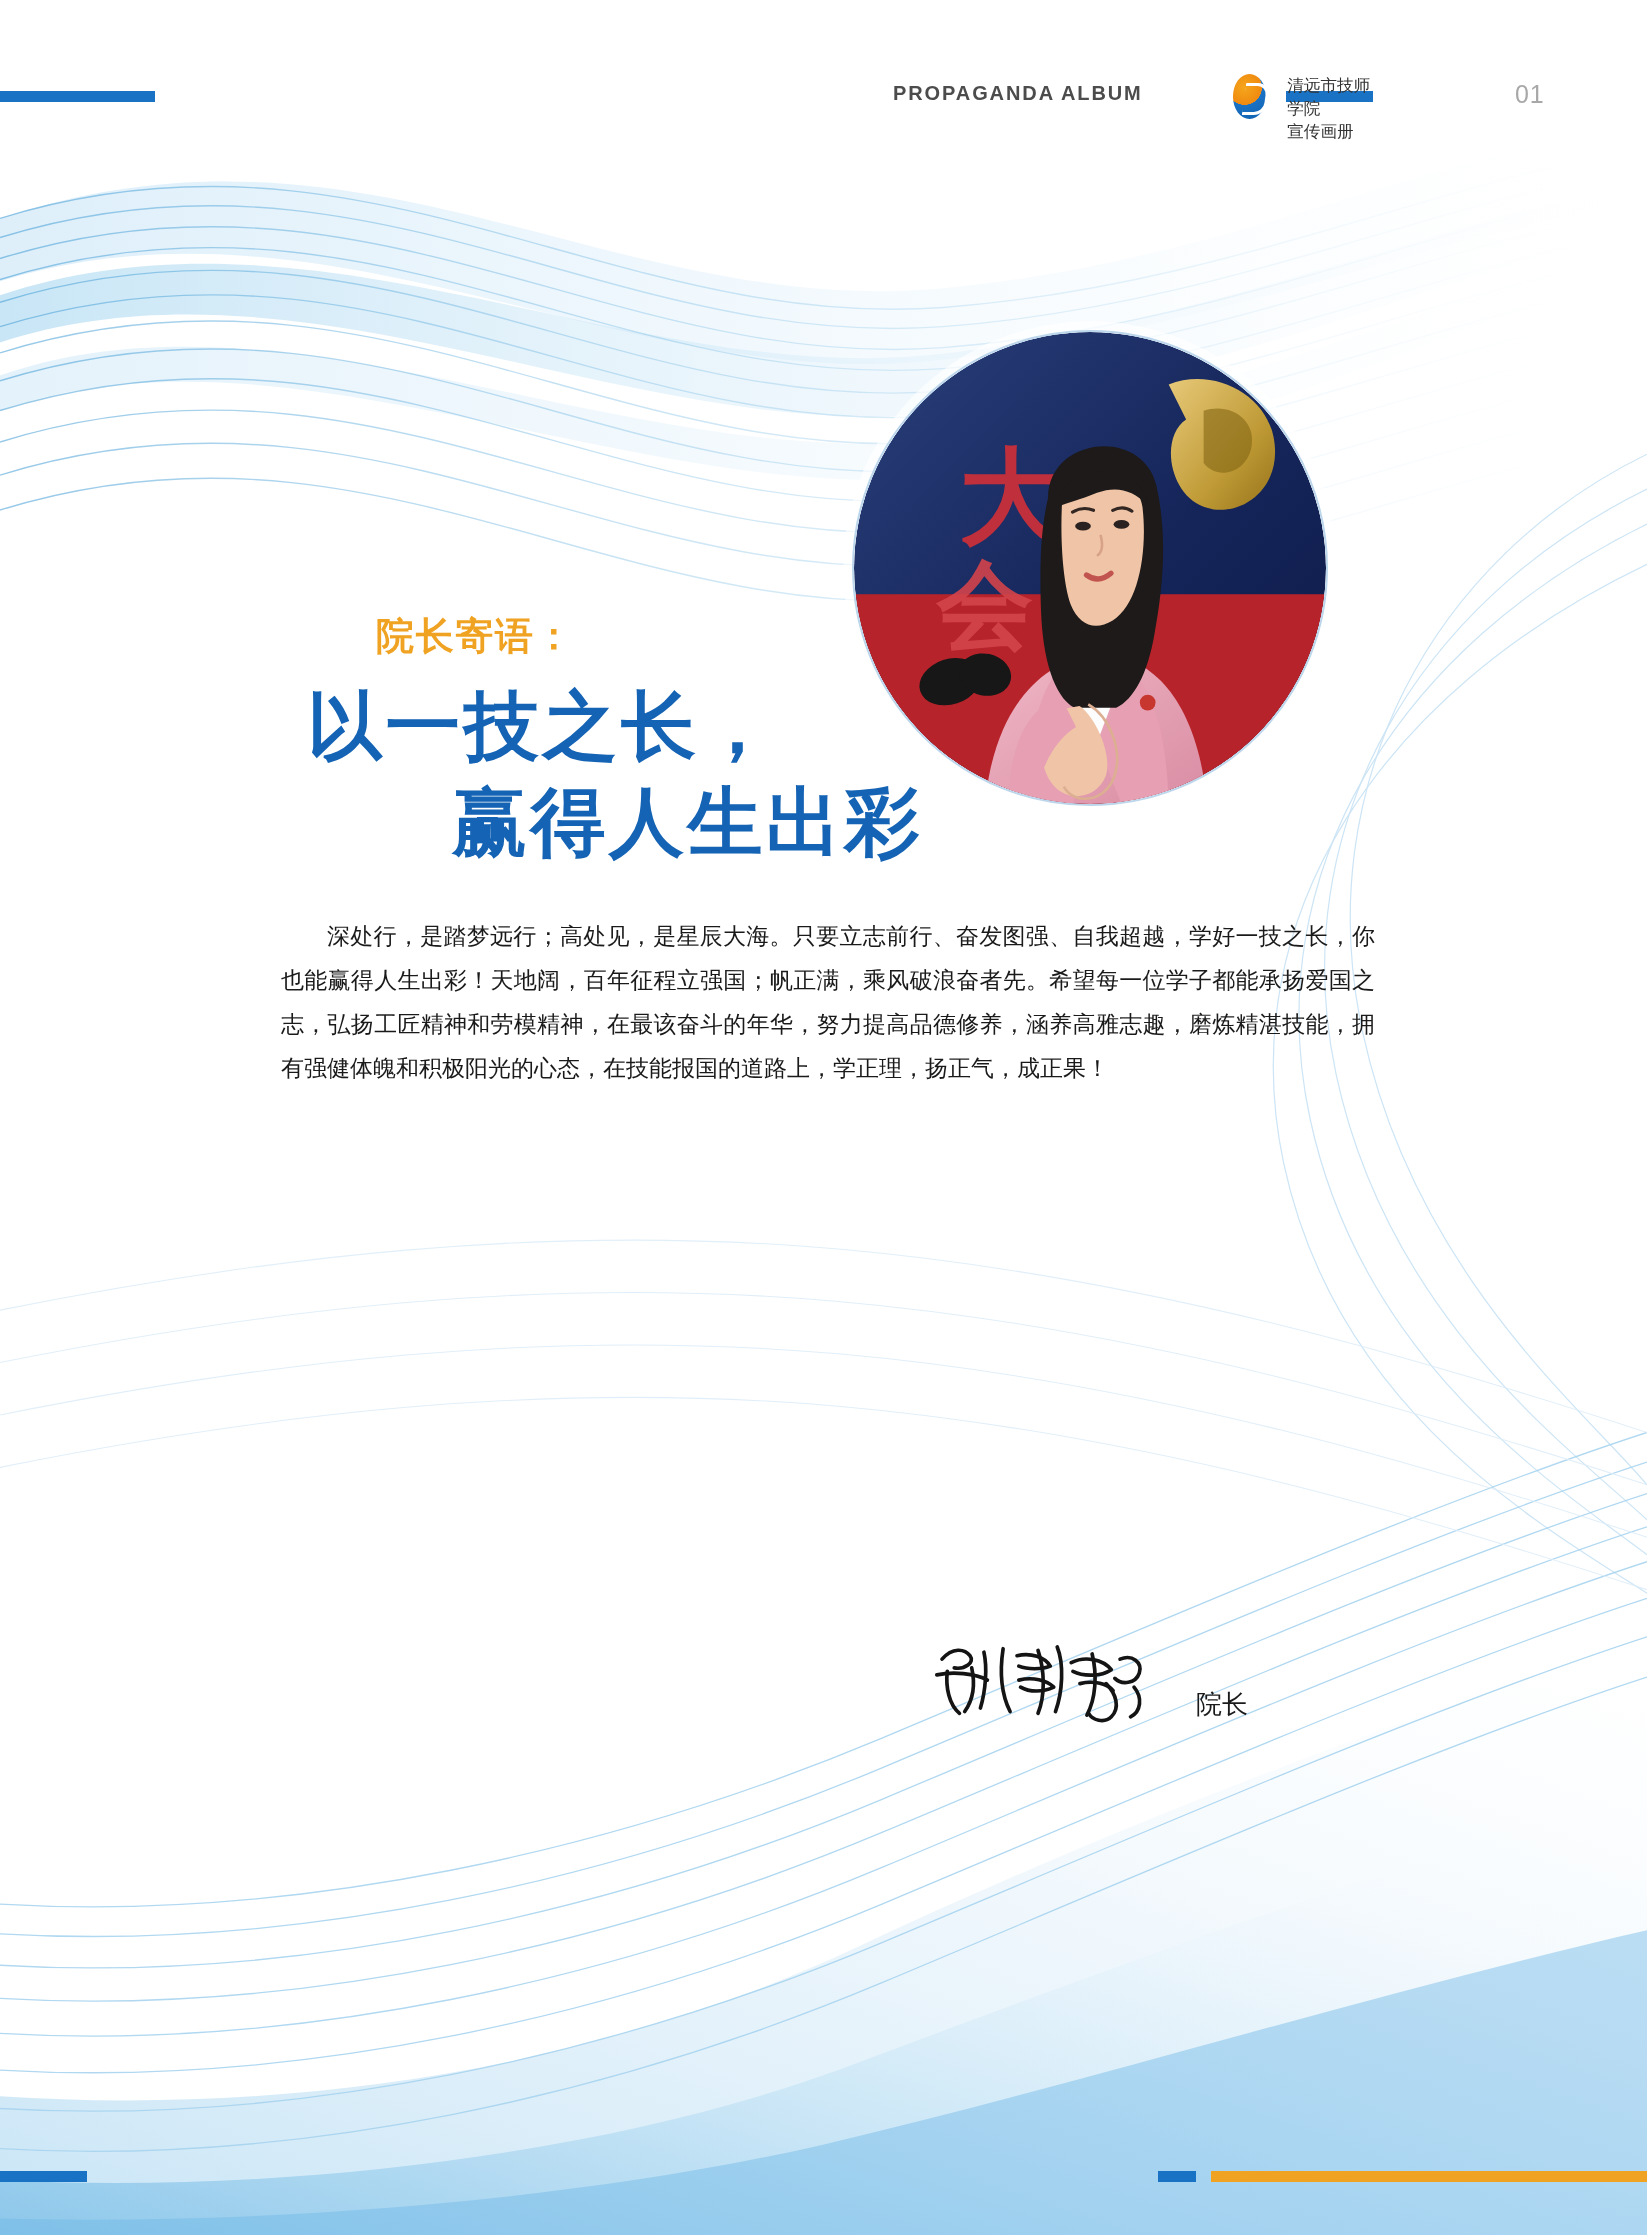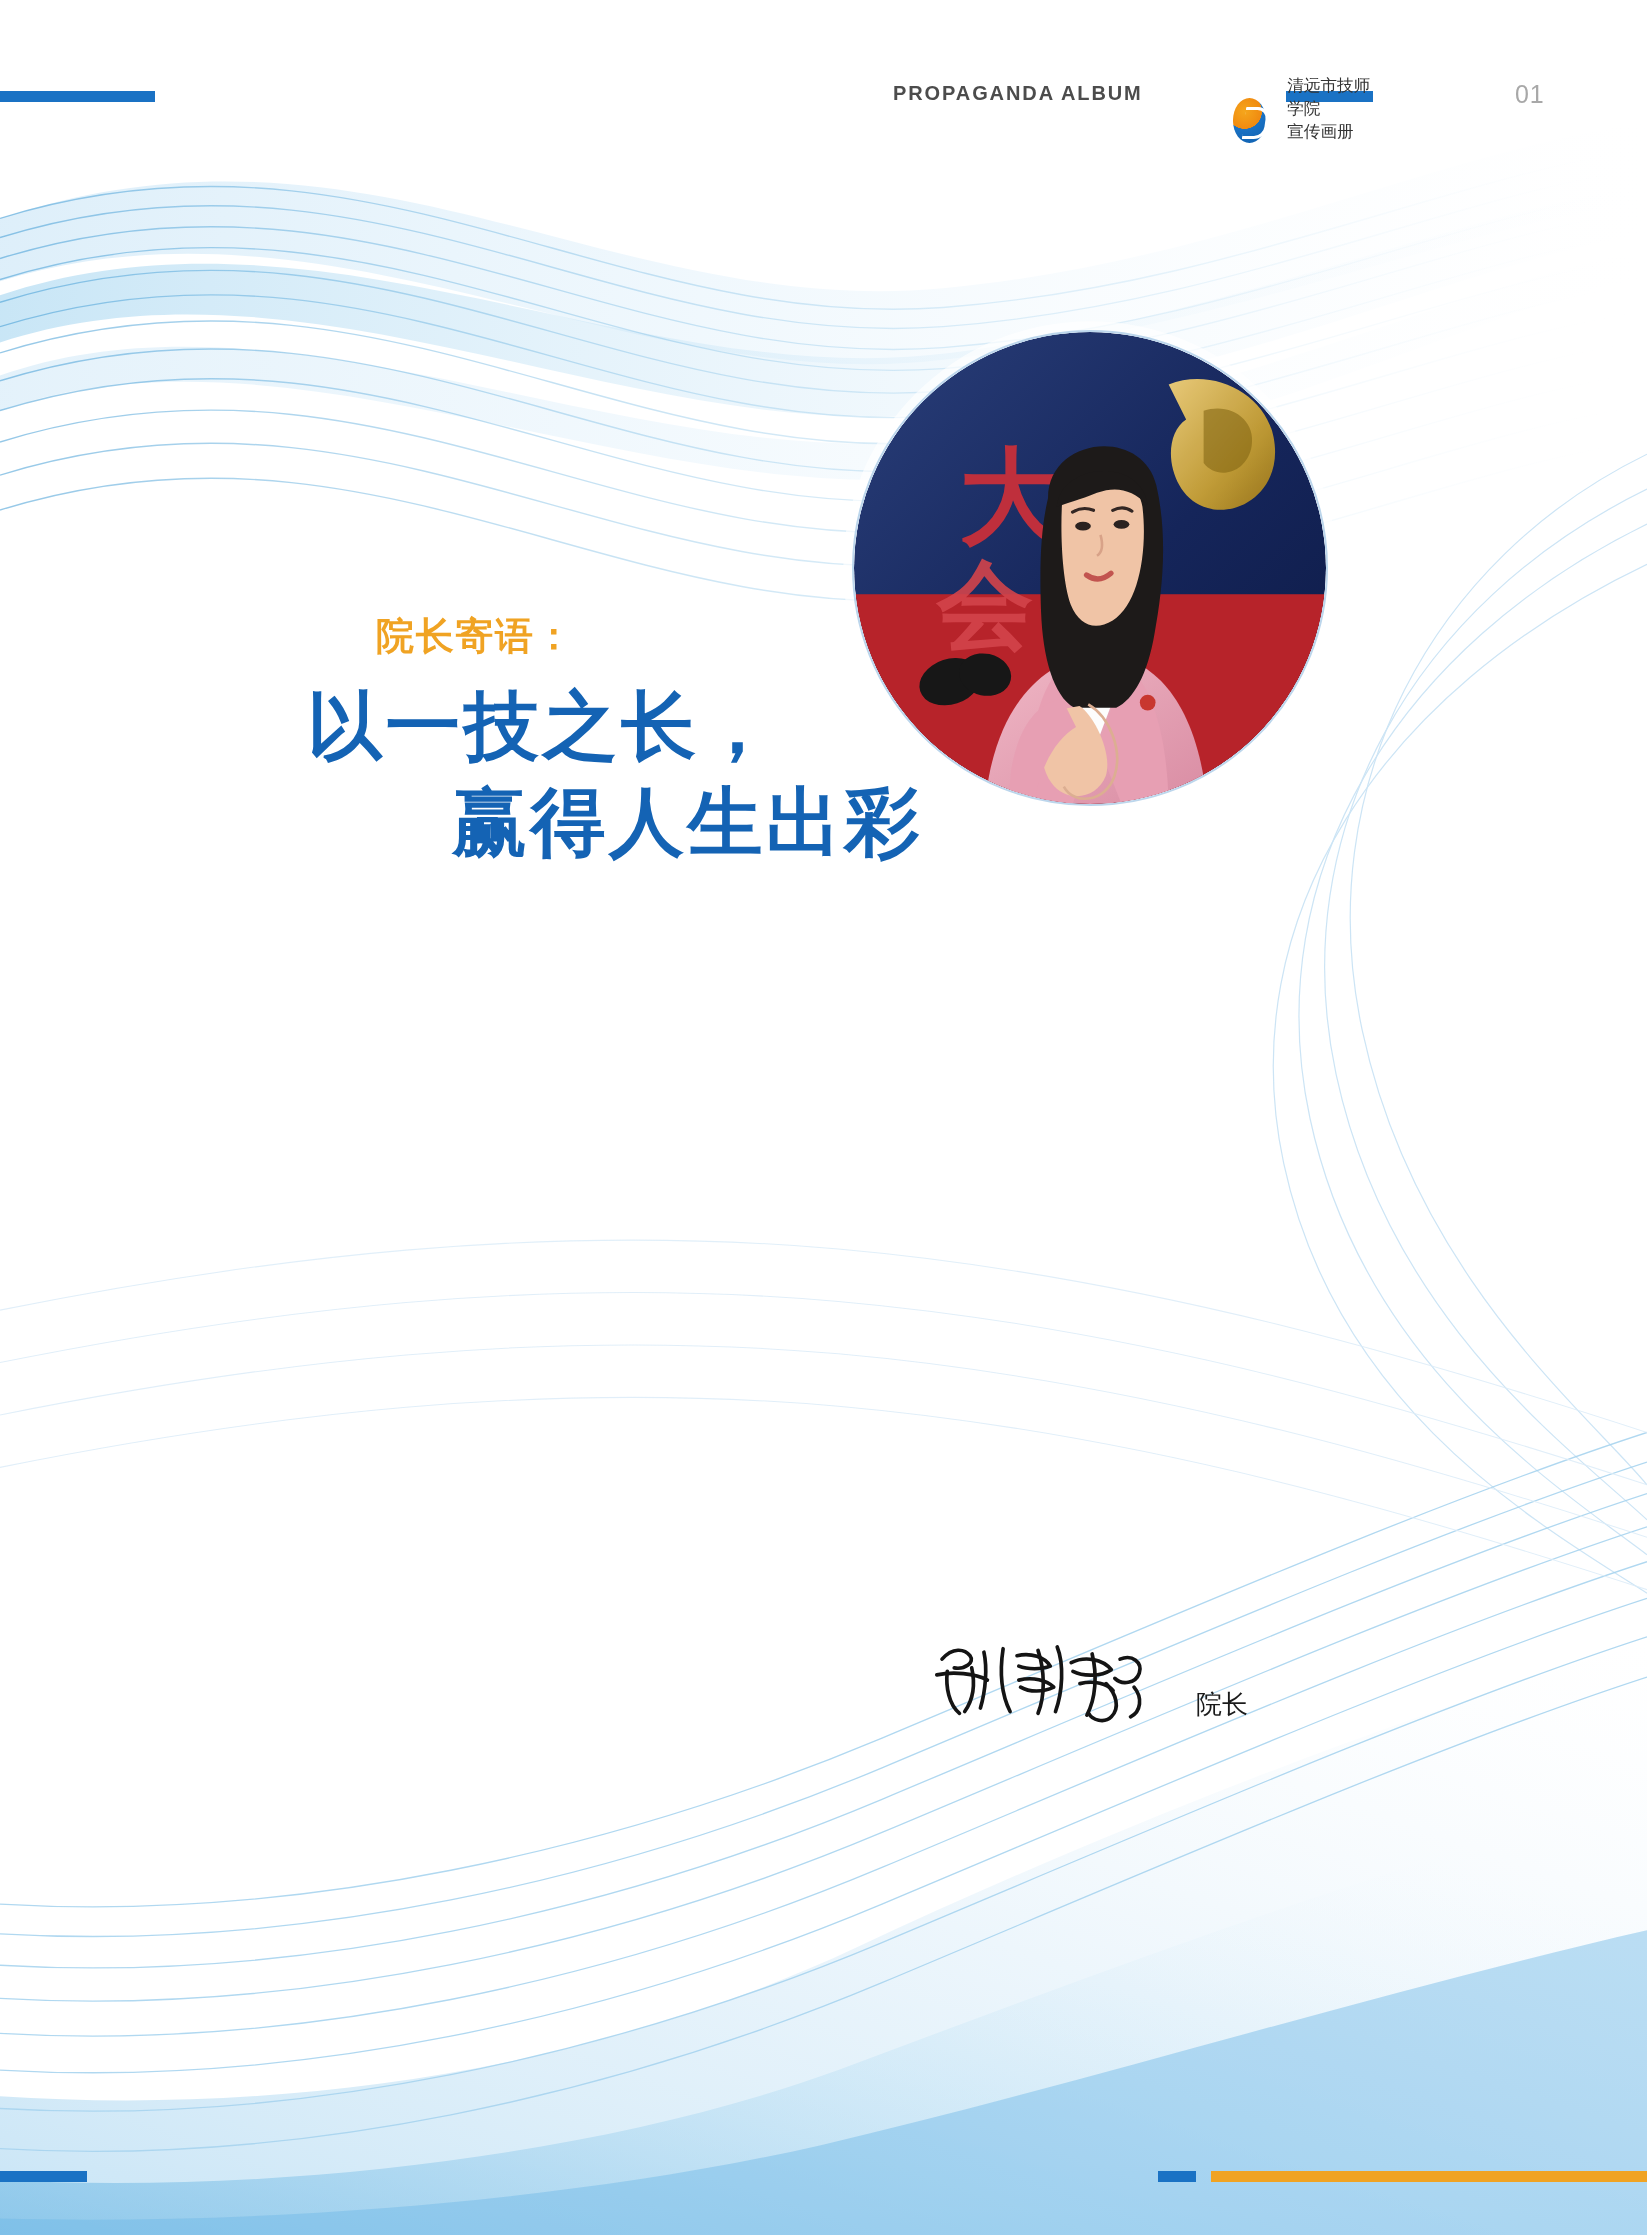--- a/index.html
+++ b/index.html
@@ -56,21 +56,21 @@
     letter-spacing: 1.9px;
     color: #4c4c4c;
     font-weight: 600;
     font-family: "Liberation Sans", sans-serif;
   }
   .logo-wrap {
     position: absolute;
     left: 1233px;
     top: 74px;
     display: flex;
-    align-items: flex-end;
+    align-items: flex-start;
     gap: 21px;
   }
   .logo-mark {
     width: 45px;
     height: 45px;
     border-radius: 50%;
     background: radial-gradient(circle at 35% 30%, #f5a61c 0%, #f08a10 45%, #1a72c4 46%, #0e5fae 100%);
     position: relative;
   }
   .logo-mark::after {
@@ -382,20 +382,21 @@
       </g>
     </svg>
   </div>
 </div>
 
 <div class="lead-label">院长寄语：</div>
 <div class="big-title-1">以一技之长，</div>
 <div class="big-title-2">赢得人生出彩</div>
 
 <div class="article">
+  <p>深处行，是踏梦远行；高处见，是星辰大海。只要立志前行、奋发图强、自我超越，学好一技之长，你也能赢得人生出彩！天地阔，百年征程立强国；帆正满，乘风破浪奋者先。希望每一位学子都能承扬爱国之志，弘扬工匠精神和劳模精神，在最该奋斗的年华，努力提高品德修养，涵养高雅志趣，磨炼精湛技能，拥有强健体魄和积极阳光的心态，在技能报国的道路上，学正理，扬正气，成正果！</p>
 </div>
 
 <div class="signature-block">
   <svg class="signature-svg" width="245" height="96" viewBox="0 0 280 110" xmlns="http://www.w3.org/2000/svg">
     <g fill="none" stroke="#141414" stroke-width="4.2" stroke-linecap="round" stroke-linejoin="round">
       <path d="M18,30 C30,16 44,18 50,26 C56,34 44,42 32,40"></path>
       <path d="M12,48 C30,44 56,46 70,54"></path>
       <path d="M24,44 C22,62 26,82 38,92"></path>
       <path d="M52,40 C56,58 54,76 44,90"></path>
       <path d="M66,22 C70,40 68,66 62,86"></path>

